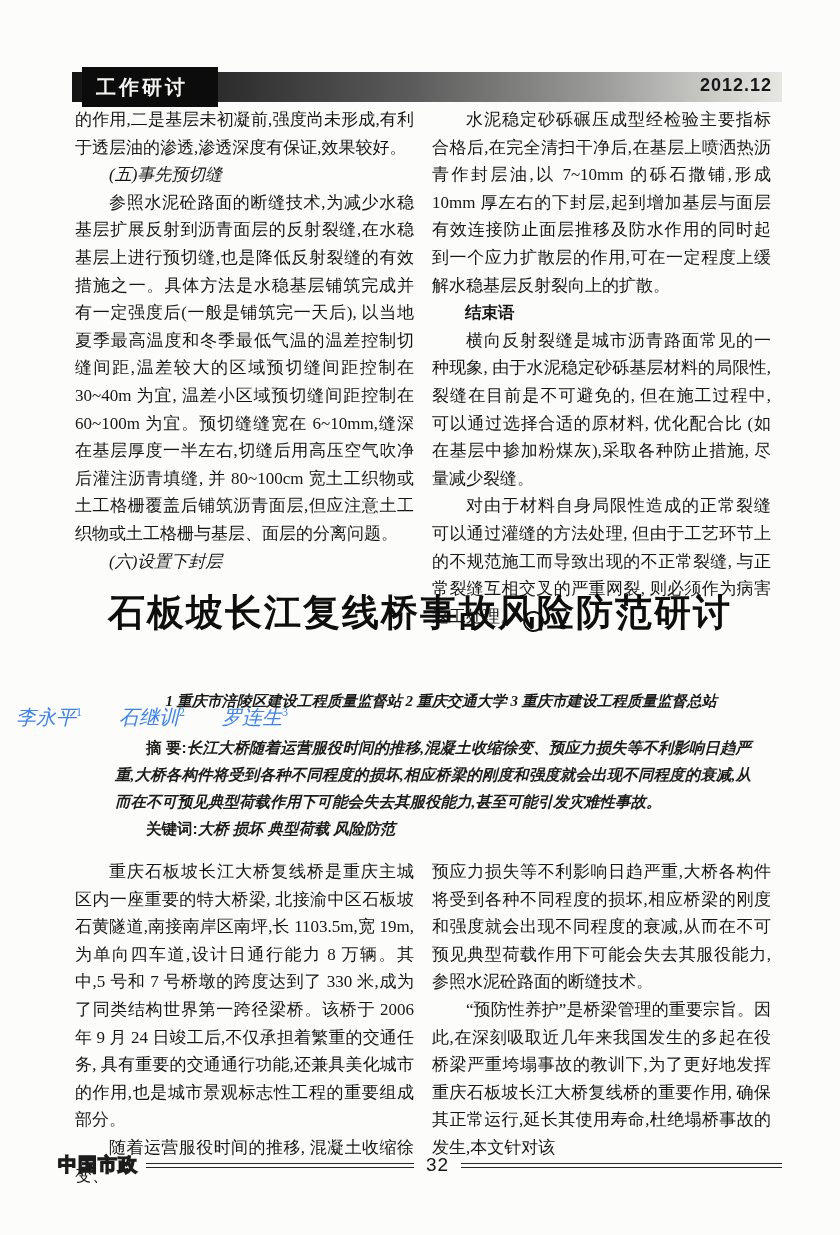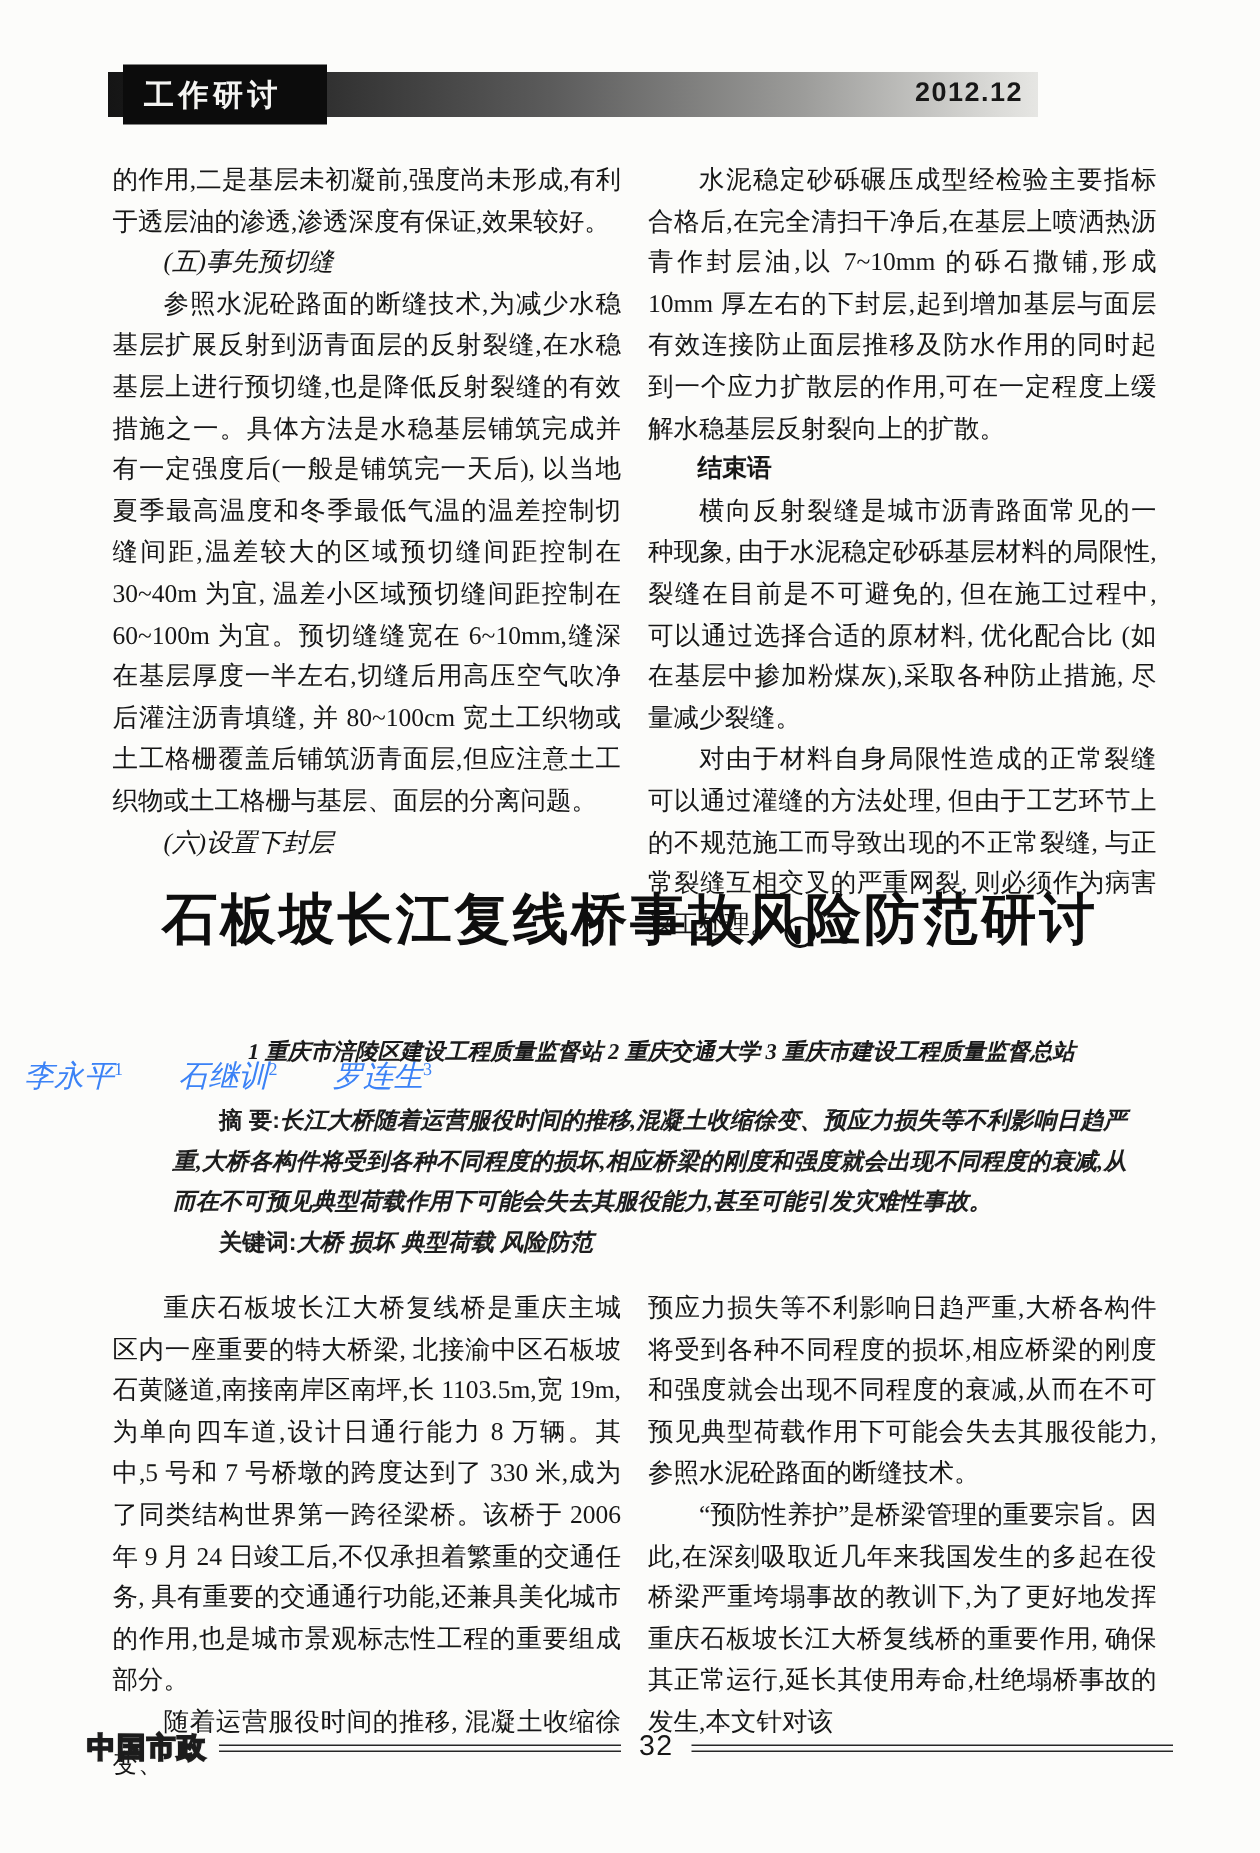--- a/index.html
+++ b/index.html
@@ -7,21 +7,21 @@
     position:relative;
     width:840px;height:1235px;
     margin:0 auto;
     background:#fcfcfa;
     font-family:"Liberation Serif","DejaVu Serif",serif;
     color:#161616;
     overflow:hidden;
   }
   
   .topbar{
-    position:absolute;left:72px;top:48px;width:620px;height:30px;
+    position:absolute;left:72px;top:72px;width:710px;height:30px;
     background:linear-gradient(90deg,#151515 0%,#2e2e2e 22%,#5c5c5c 48%,#9a9a98 74%,#d9d9d6 95%,#e6e6e3 100%);
   }
   .topbar-label{
     position:absolute;left:10px;top:-5px;height:40px;
     background:#0c0c0c;color:#f4f4f2;
     display:flex;align-items:center;
     padding:0 30px 0 14px;
     font-family:"Liberation Sans","DejaVu Sans",sans-serif;
     font-size:20px;font-weight:bold;letter-spacing:3px;
   }

